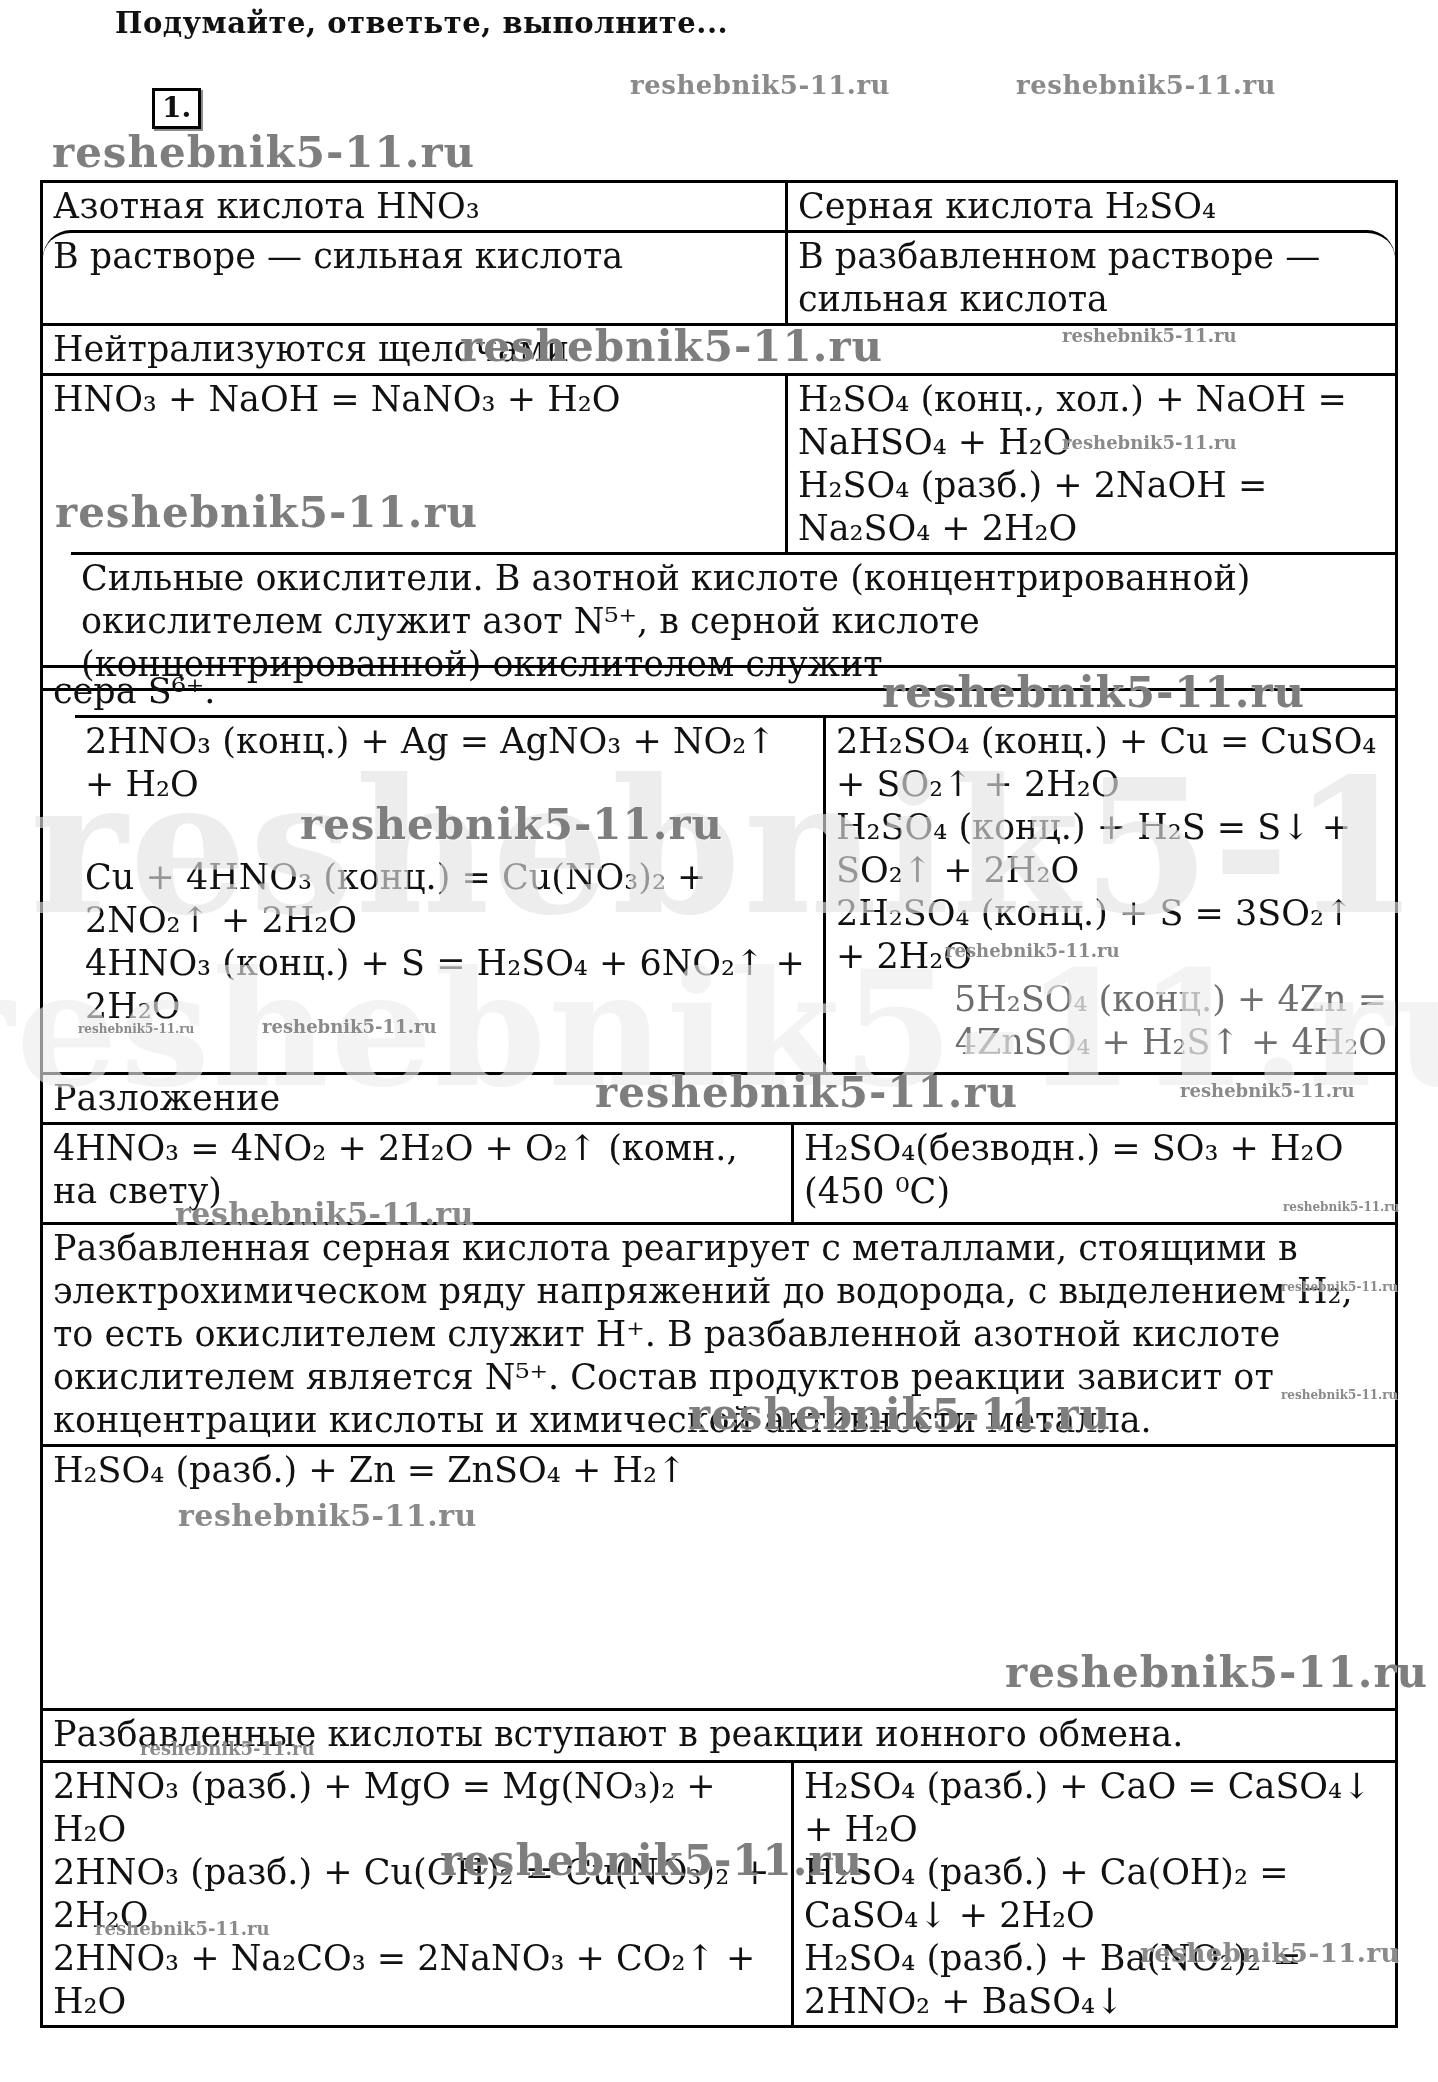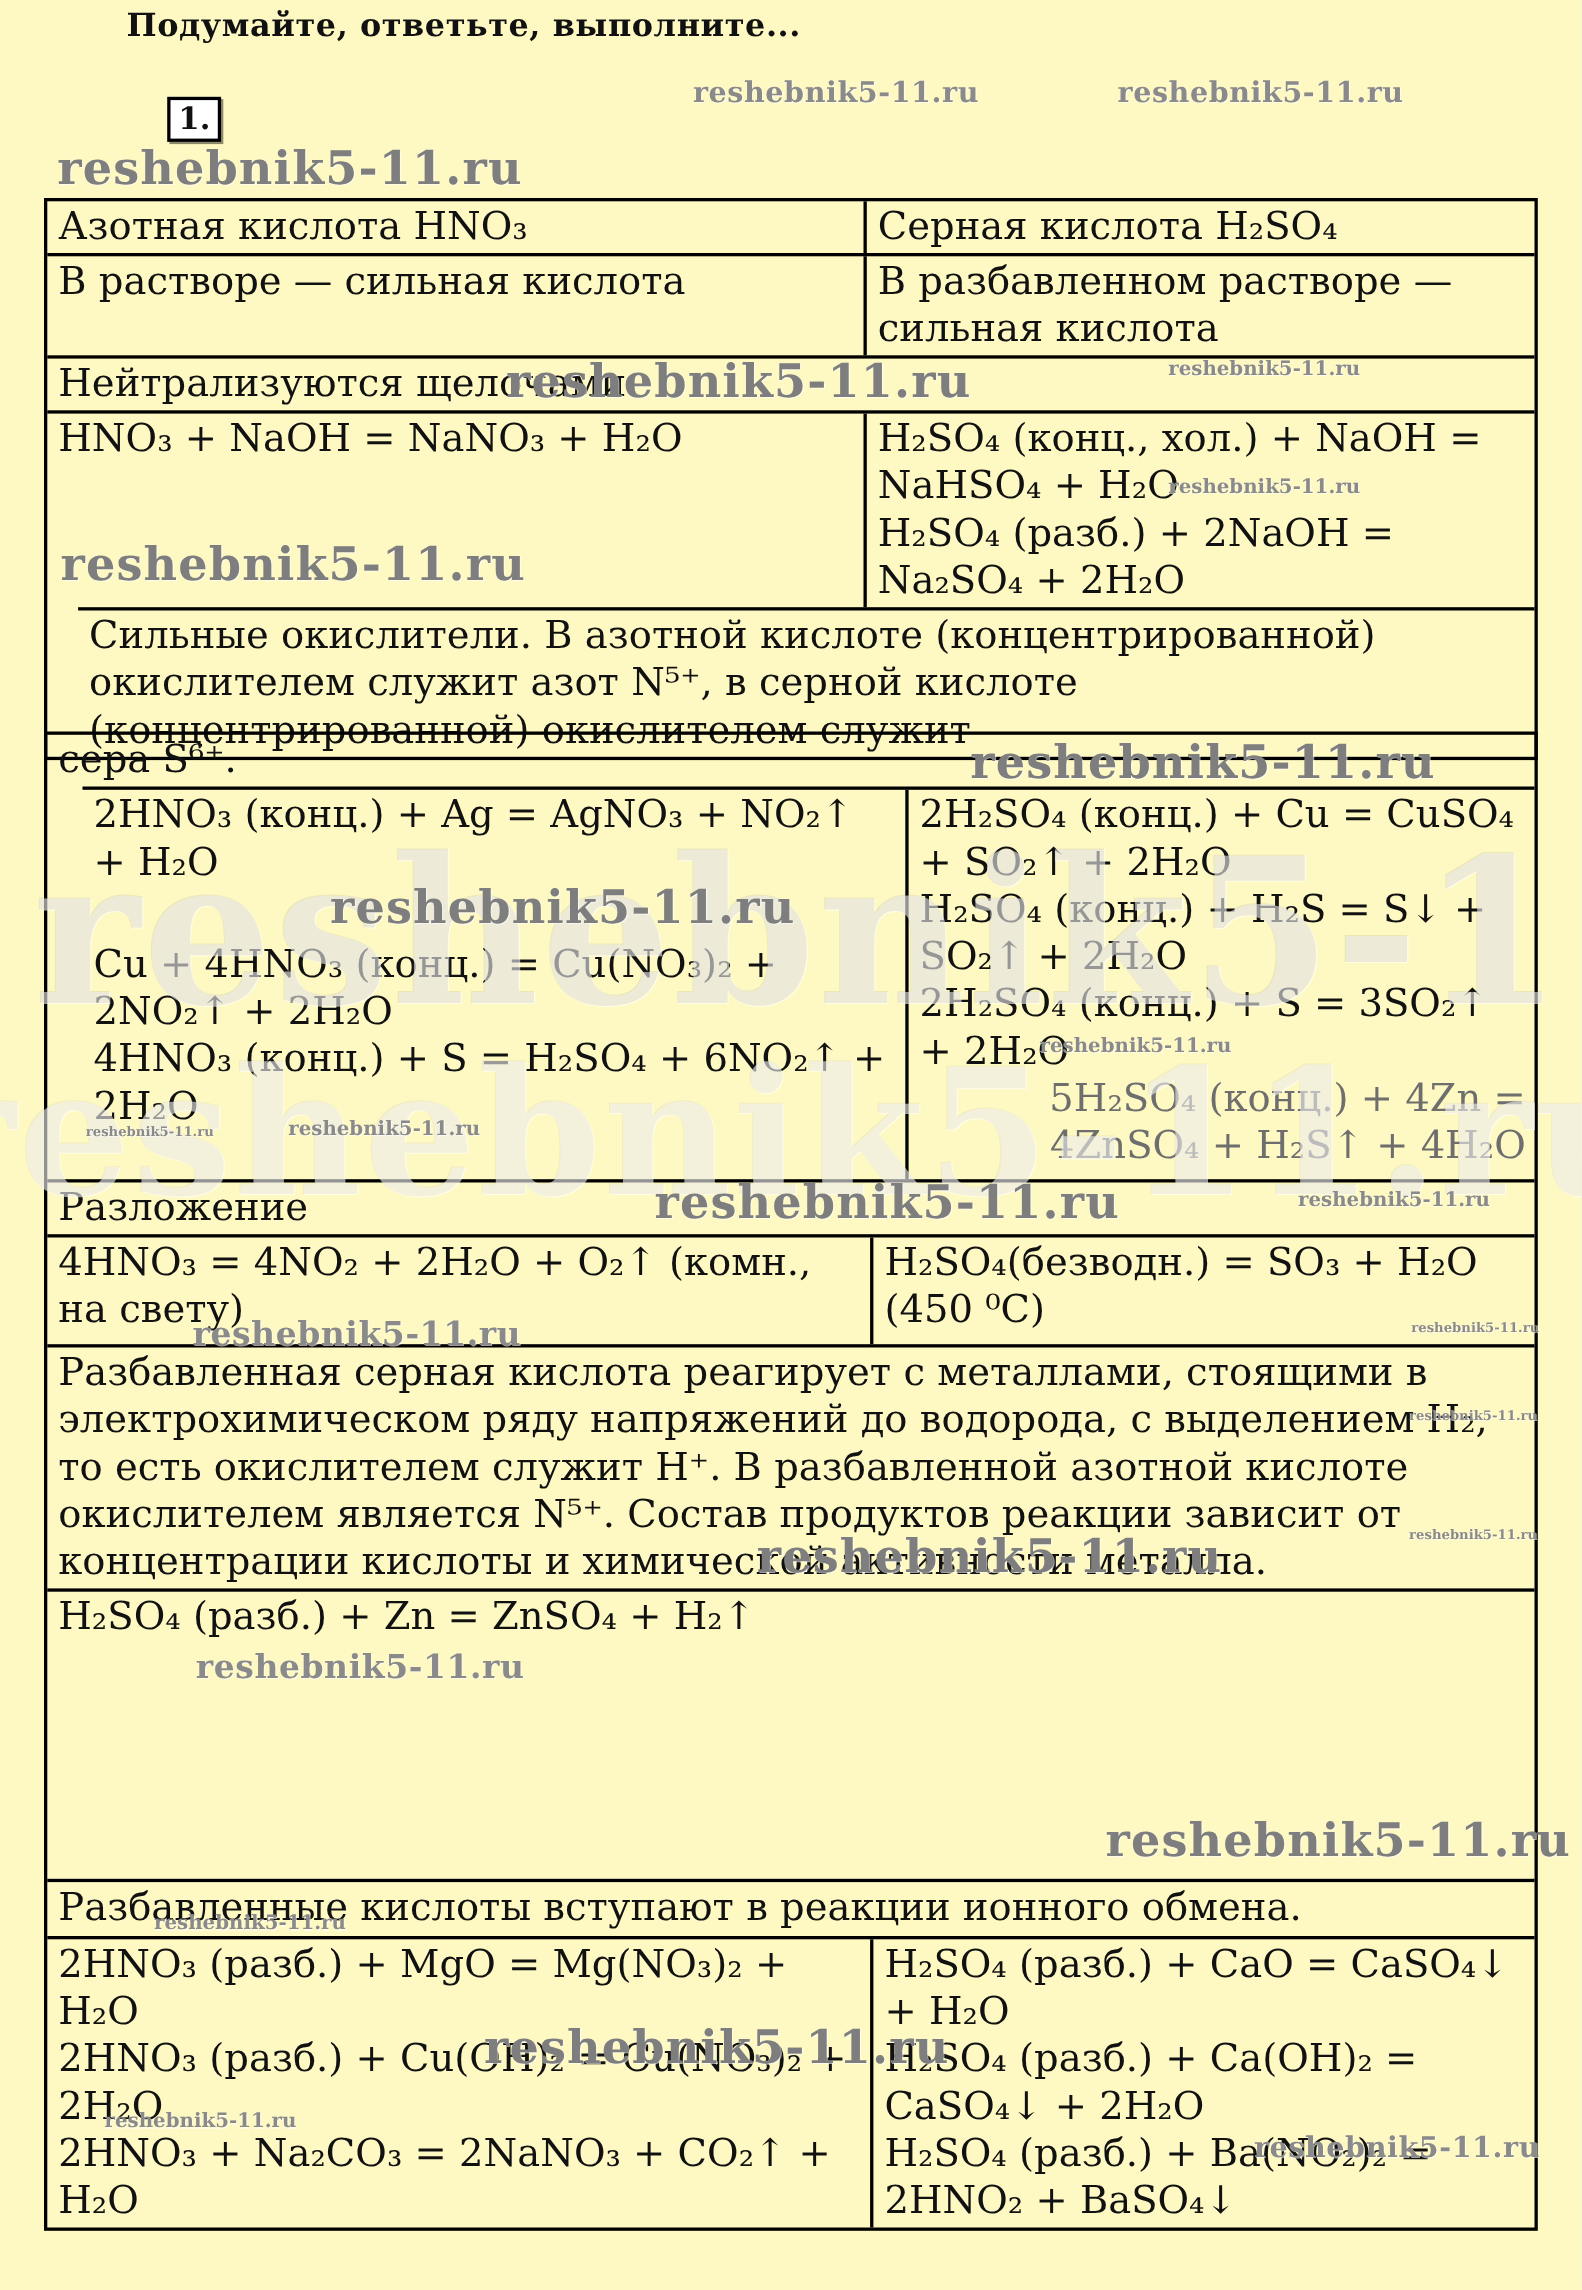--- a/index.html
+++ b/index.html
@@ -1,20 +1,20 @@
 <!DOCTYPE html>
 <html><head>
 <meta charset="utf-8">
 <style>
   html,body{margin:0;padding:0;background:#e8e8e8;}
   .page{
     position:relative;
     width:1438px;height:2082px;
     margin:0 auto;
-    background:#fef9c3;
+    background:#ffffff;
     overflow:hidden;
     font-family:"DejaVu Serif","Liberation Serif",serif;
     color:#111;
   }
   .page-title{
     position:absolute;left:115px;top:6px;
     font-size:29px;font-weight:bold;letter-spacing:.5px;
   }
   .task-badge{
     position:absolute;left:152px;top:88px;
@@ -79,21 +79,21 @@
   <div class="wm giant" style="left:30px;top:738px;">reshebnik5-11.ru</div>
   <div class="wm giant2" style="left:-70px;top:935px;">reshebnik5-11.ru</div>
 
   <div class="tbl tbl-1">
 
     <div class="tr" style="min-height:41px;">
       <div class="td c-left">Азотная кислота HNO₃</div>
       <div class="td c-right">Серная кислота H₂SO₄</div>
     </div>
 
-    <div class="tr" style="min-height:93px;">
+    <div class="tr" style="min-height:93px;border-radius:28px;">
       <div class="td c-left">В растворе — сильная кислота</div>
       <div class="td c-right">В разбавленном растворе — сильная кислота</div>
     </div>
 
     <div class="tr" style="min-height:42px;">
       <div class="td full">Нейтрализуются щелочами</div>
     </div>
 
     <div class="tr" style="min-height:172px;">
       <div class="td c-left">

